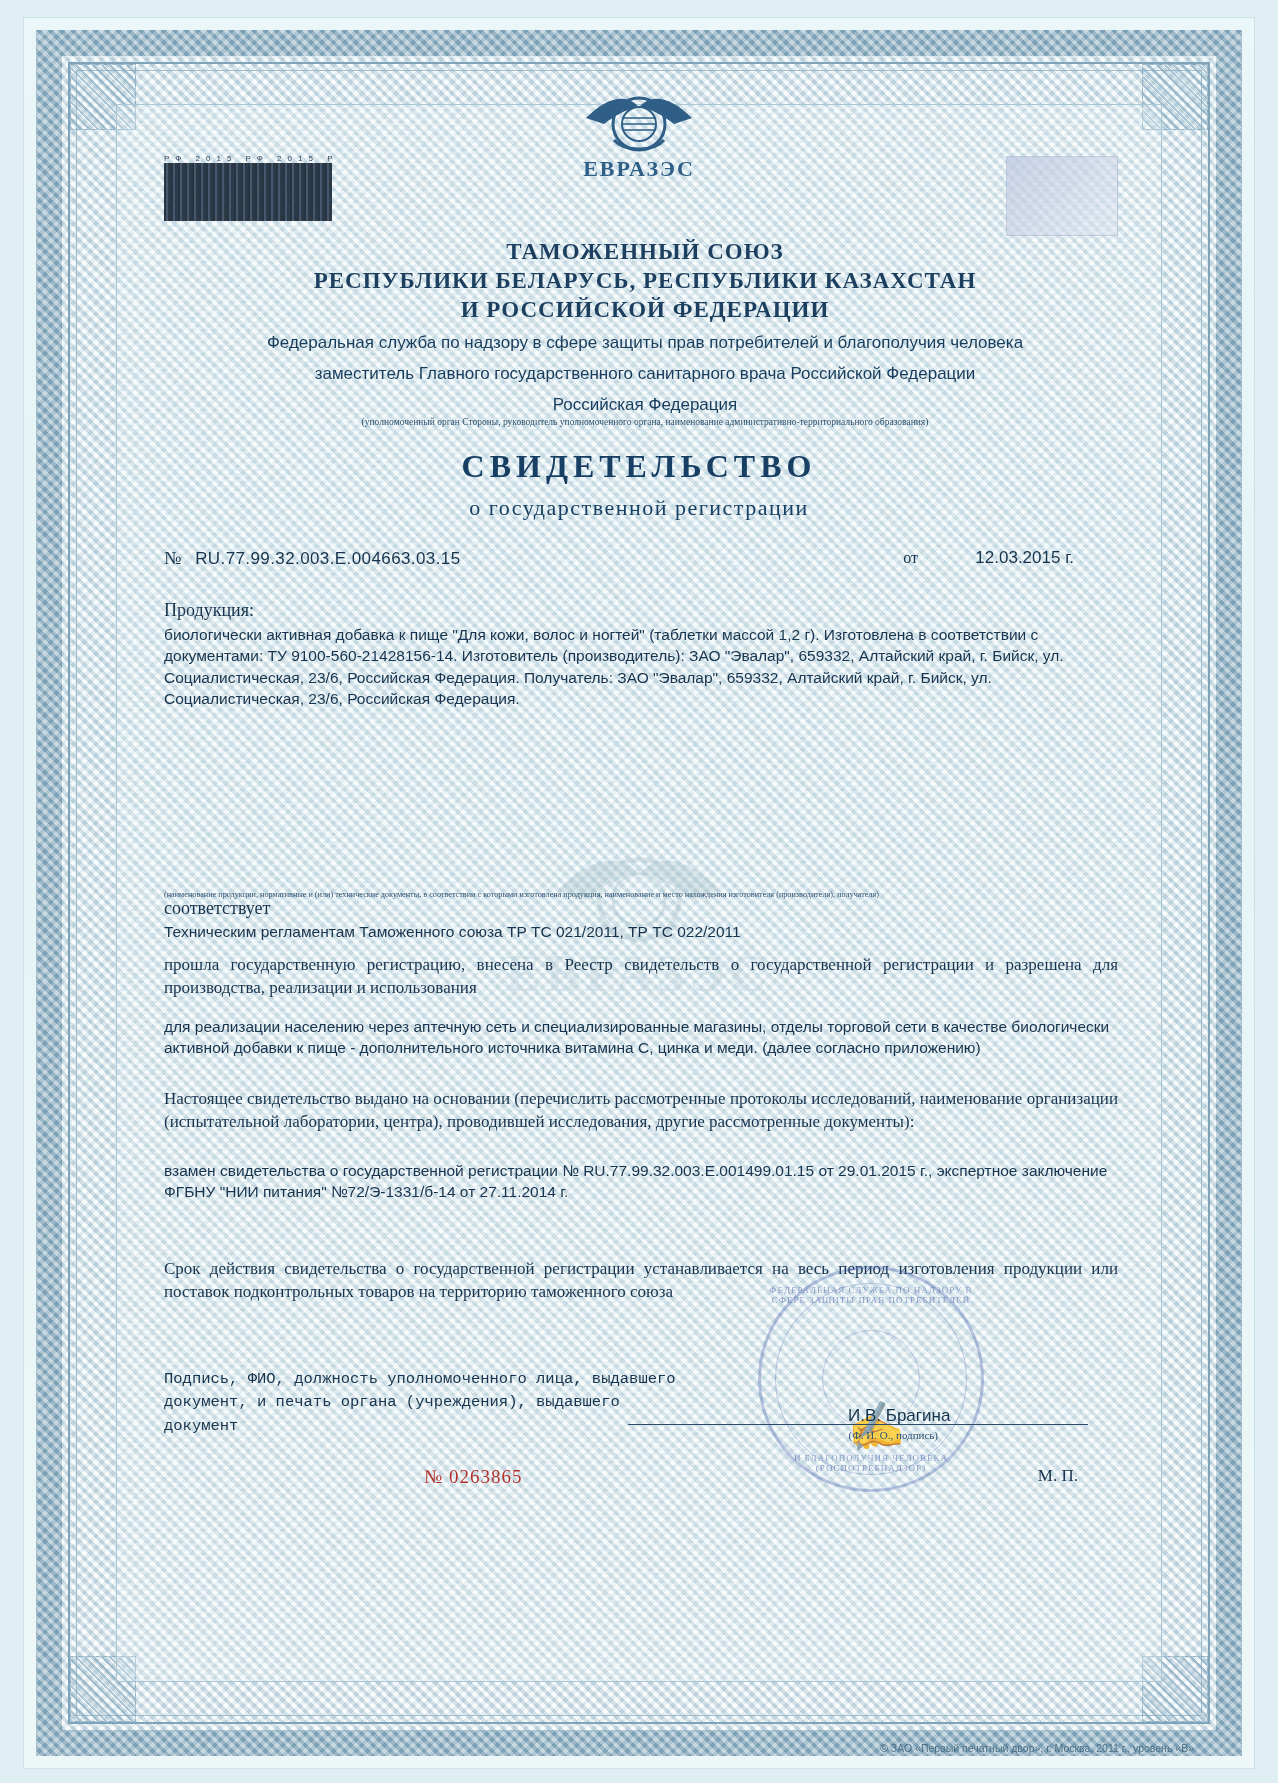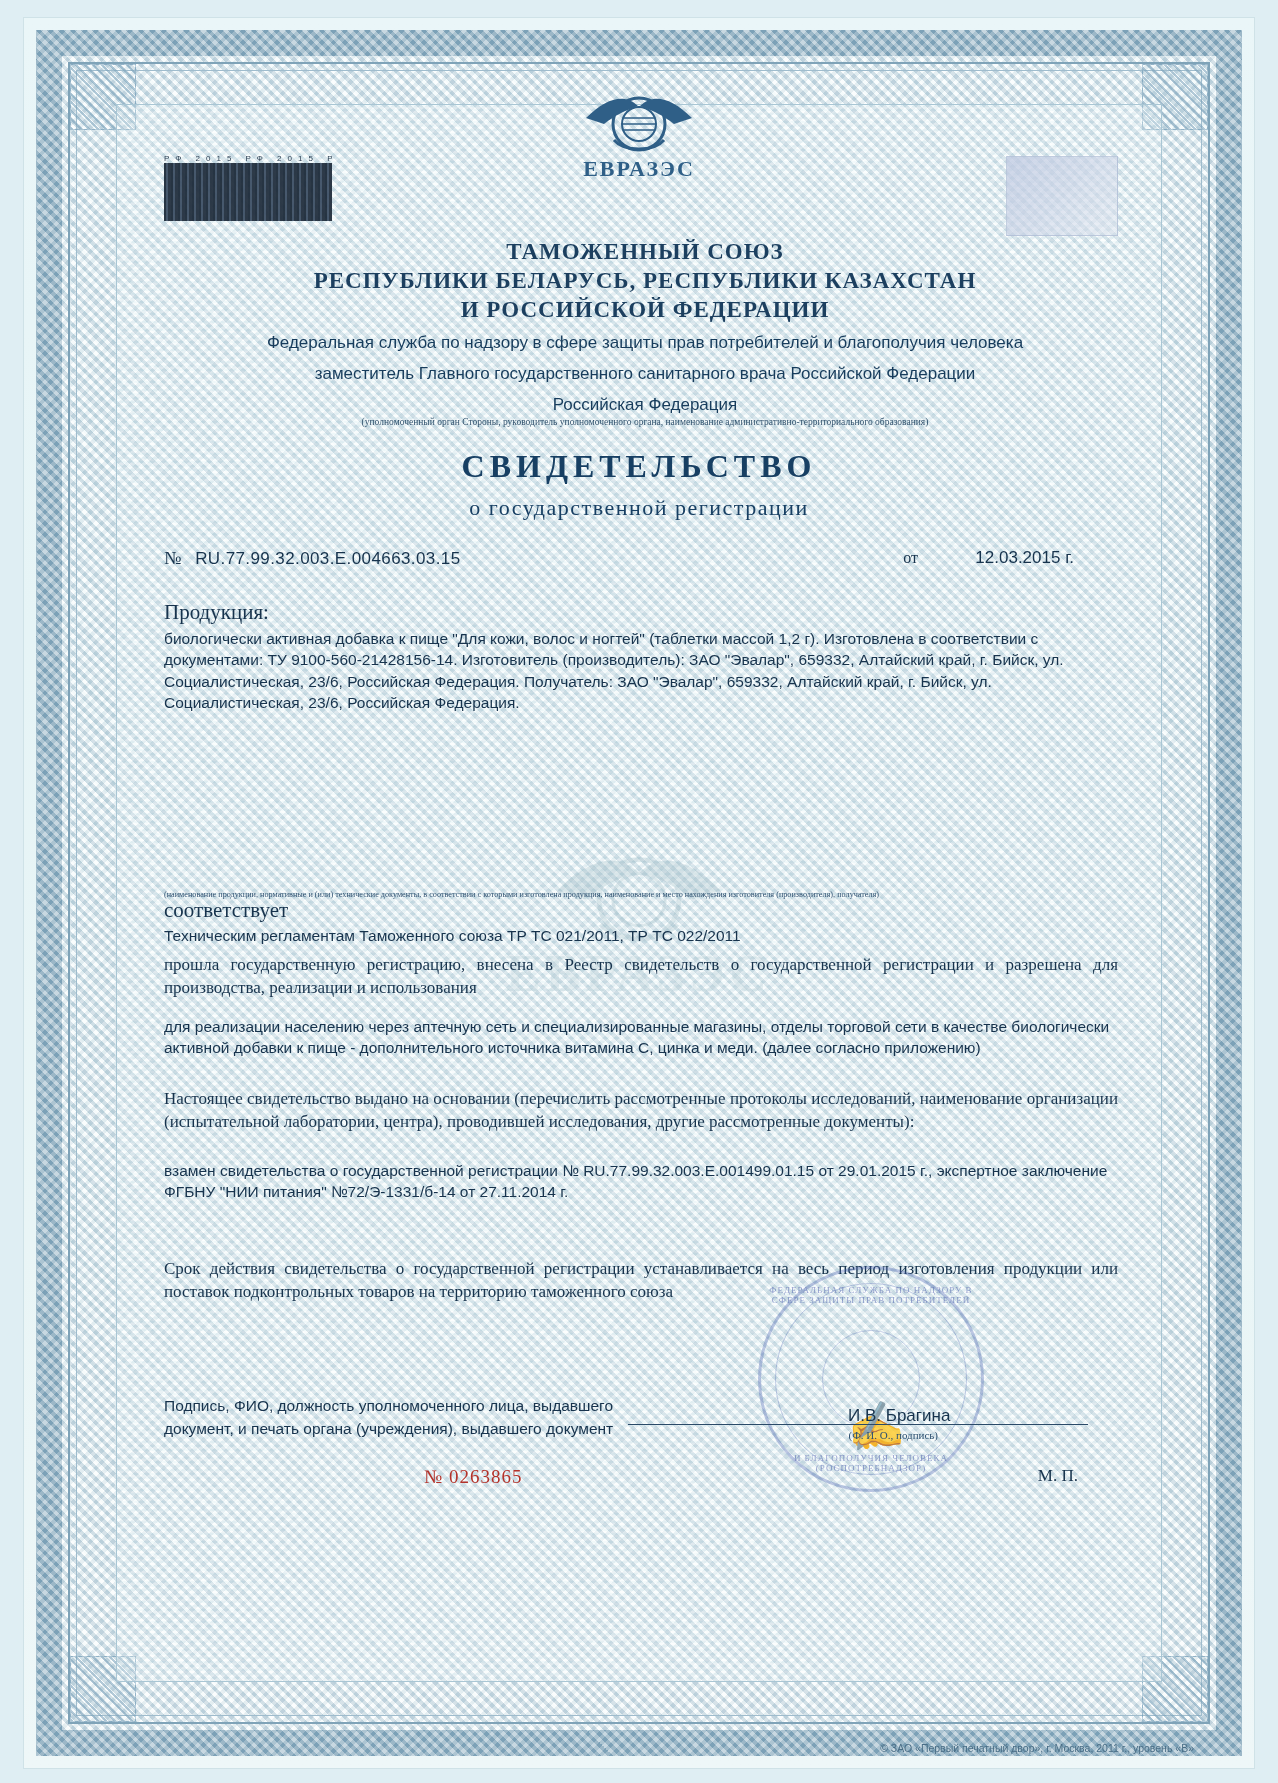--- a/index.html
+++ b/index.html
@@ -222,21 +222,21 @@
   .sect {
     position: absolute;
     left: 40px;
     right: 36px;
     font-size: 15.5px;
     color: #17334d;
     line-height: 1.38;
   }
   .label-serif {
     font-family: "Liberation Serif", serif;
-    font-size: 21px;
+    font-size: 18px;
     color: #17334d;
   }
   .tiny-note {
     font-family: "Liberation Serif", serif;
     font-size: 8.2px;
     color: #2d5070;
     line-height: 1.1;
   }
   .justif {
     font-family: "Liberation Serif", serif;
@@ -251,26 +251,25 @@
   #prod-note { top: 800px; margin-top: 12px; }
   #conform { top: 818px; }
   #reg-text { top: 876px; }
   #usage { top: 938px; }
   #basis-head { top: 1010px; }
   #basis-text { top: 1082px; }
   #term { top: 1180px; }
   #sign-block { top: 1290px; }
 
   .sign-left {
-    font-family: Liberation Sans, sans-serif;
+    font-family: Liberation Mono, monospace;
     font-size: 15.5px;
     color: #17334d;
     line-height: 1.5;
     width: 520px;
-    margin-top: 26px;
   }
   .sign-line {
     position: absolute;
     right: 30px;
     top: 56px;
     width: 460px;
     border-top: 1px solid #2a4a68;
   }
   .sign-fio {
     position: absolute;

